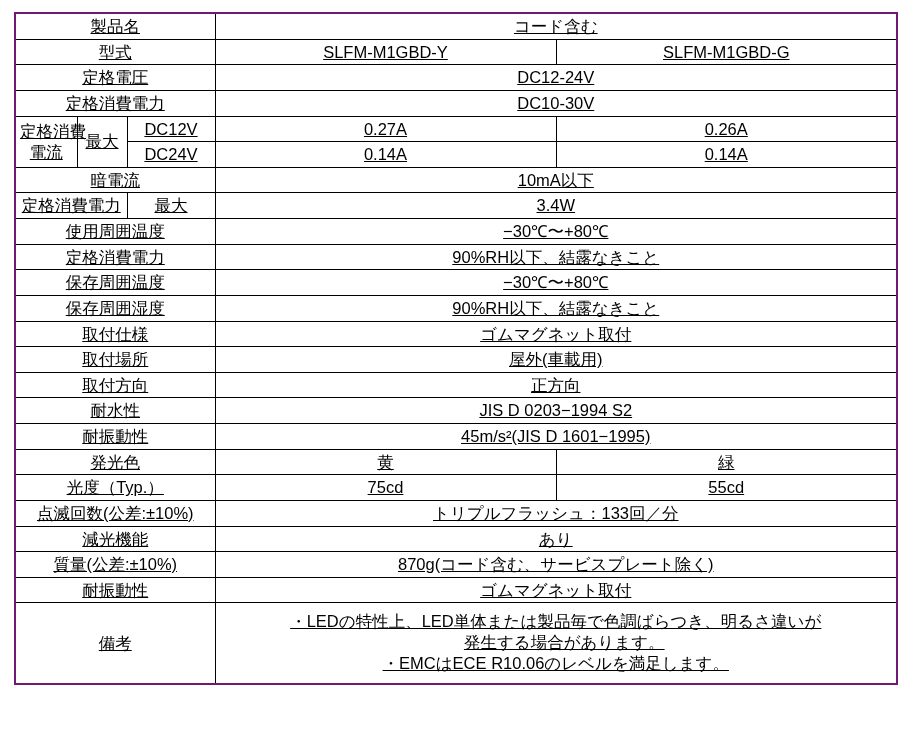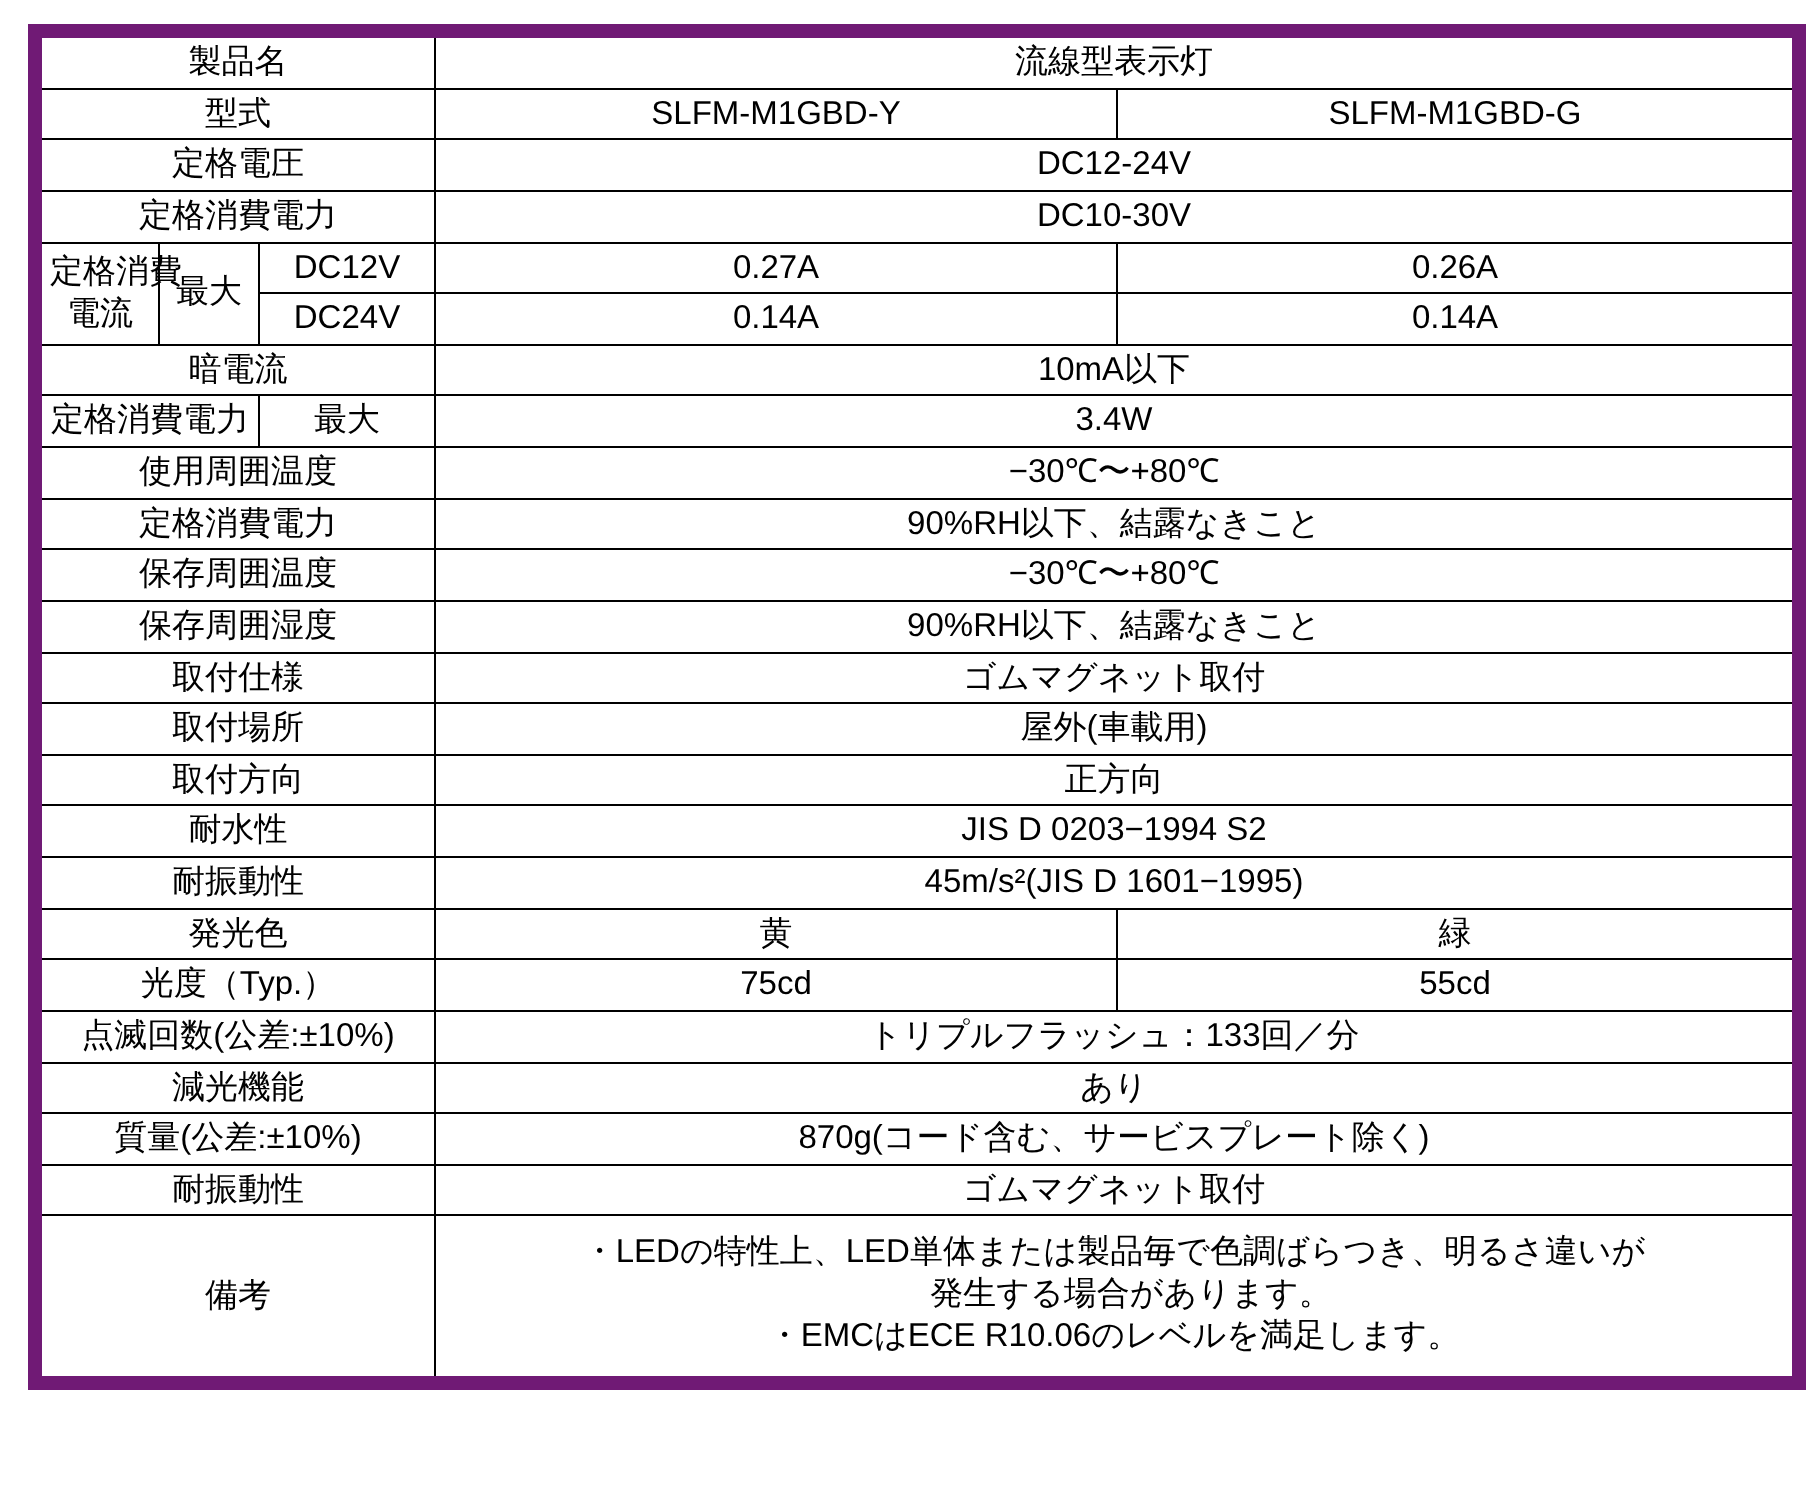--- a/index.html
+++ b/index.html
@@ -14,21 +14,22 @@
     color: #000000;
   }
   #spec-wrap {
     padding: 12px 14px 0 14px;
     box-sizing: border-box;
   }
   table.spec {
     border-collapse: collapse;
     width: 882px;
     table-layout: fixed;
-    border: 7px solid #701a75;
+    border: 2px solid #701a75;
+    text-decoration: underline;
   }
   table.spec td {
     border: 1px solid #000;
     font-size: 16.5px;
     line-height: 1.25;
     padding: 2px 4px;
     text-align: center;
     vertical-align: middle;
     height: 24px;
     box-sizing: border-box;
@@ -70,21 +71,21 @@
       <col style="width:62px">
       <col style="width:50px">
       <col style="width:88px">
       <col style="width:341px">
       <col style="width:341px">
     </colgroup>
 
     <tbody>
         <tr>
       <td class="label" colspan="3">製品名</td>
-      <td colspan="2">流線型表示灯</td>
+      <td colspan="2">コード含む</td>
     </tr>
 
     <tr>
       <td class="label" colspan="3">型式</td>
       <td>SLFM-M1GBD-Y</td>
       <td>SLFM-M1GBD-G</td>
     </tr>
 
     <tr>
       <td class="label" colspan="3">定格電圧</td>

